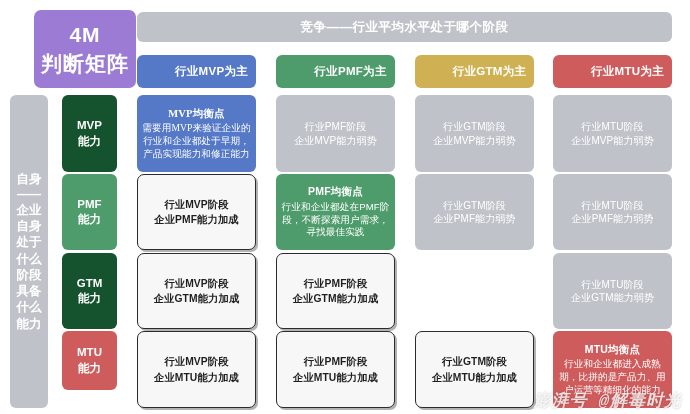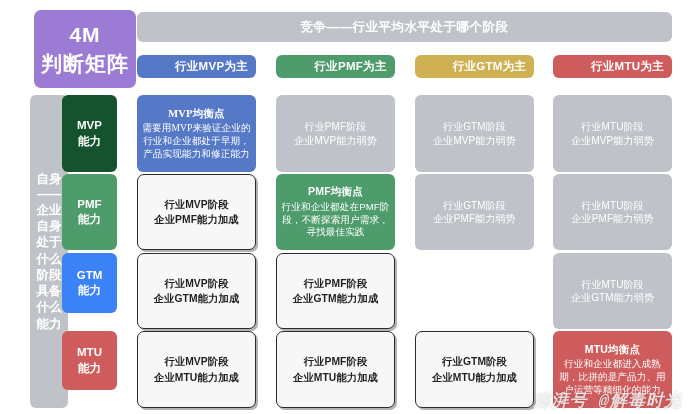--- a/index.html
+++ b/index.html
@@ -43,51 +43,51 @@
 
   
   .banner{
     left:137px;top:12px;width:535px;height:30px;
     background:#bfc3c9;
     font-size:12.5px;font-weight:bold;letter-spacing:.5px;
   }
 
   
   .colhead{
-    top:55px;height:23px;width:119px;
+    top:55px;height:33px;width:119px;
     font-size:11.5px;font-weight:bold;letter-spacing:.3px;padding-left:34px;
   }
   .colhead.c0{left:137px;background:#5579c7;}
   .colhead.c1{left:276px;background:#4e9c6b;}
   .colhead.c2{left:415px;background:#cfb052;}
   .colhead.c3{left:553px;background:#cf5c5c;}
 
   
   .axis-label{
-    left:30px;top:95px;width:38px;height:313px;
+    left:10px;top:95px;width:38px;height:313px;
     background:#bfc3c9;
     border-radius:6px;
     font-size:12.5px;font-weight:bold;
     line-height:1.3;
     letter-spacing:0px;
     padding:8px 2px;
   }
   .axis-label .seg{display:block;}
   .axis-label .dash{display:block;font-size:12px;line-height:1.05;margin:1px 0 1px;}
 
   
   .rowhead{
     left:62px;width:55px;
     font-size:11.5px;font-weight:bold;
   }
   .rowhead .en{display:block;}
   .rowhead .cn{display:block;}
   .rowhead.r0{top:95px;height:77px;background:#14532d;text-align:center;}
   .rowhead.r1{top:174px;height:76px;background:#4e9c6b;}
-  .rowhead.r2{top:253px;height:60px;background:#3b82f6;}
+  .rowhead.r2{top:253px;height:76px;background:#14532d;}
   .rowhead.r3{top:331px;height:59px;background:#cf5c5c;}
 
   
   .body-cell{ width:119px; }
   .body-cell.x0{left:137px;}
   .body-cell.x1{left:276px;}
   .body-cell.x2{left:415px;}
   .body-cell.x3{left:553px;}
   .body-cell.y0{top:95px;height:77px;}
   .body-cell.y1{top:174px;height:76px;}

